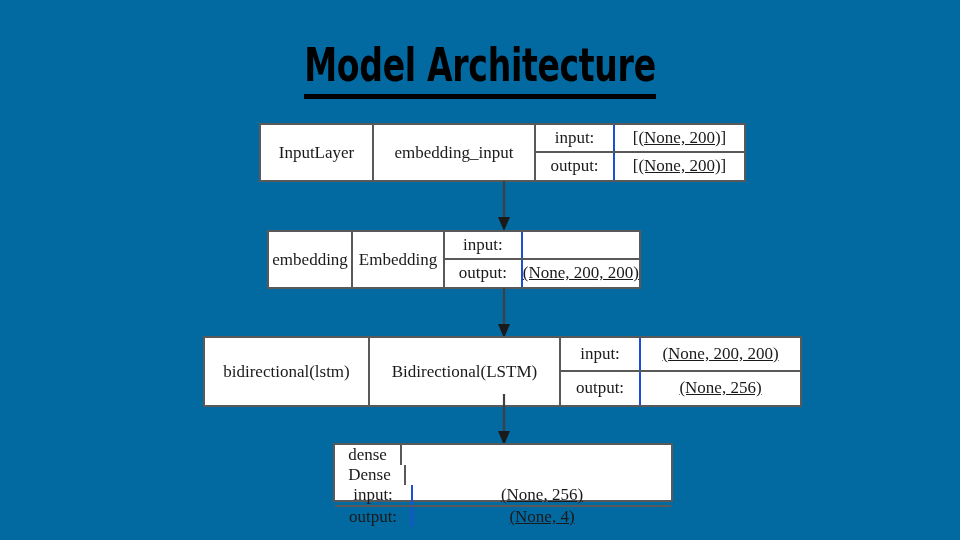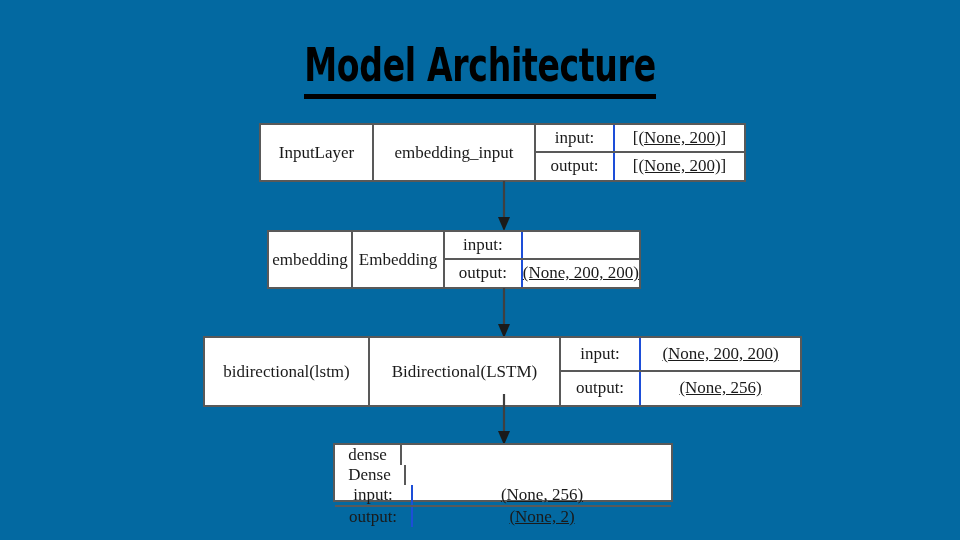--- a/index.html
+++ b/index.html
@@ -193,18 +193,18 @@
     <div class="node-cell cell-type" style="width:71px;">
       <span>Dense</span>
     </div>
     <div class="io-block">
       <div class="io-row io-top">
         <div class="io-label" style="width:78px;">input:</div>
         <div class="io-value">(None, 256)</div>
       </div>
       <div class="io-row">
         <div class="io-label" style="width:78px;">output:</div>
-        <div class="io-value">(None, 2)</div>
+        <div class="io-value">(None, 4)</div>
       </div>
     </div>
   </div>
 
 </div>
 
 </body></html>

